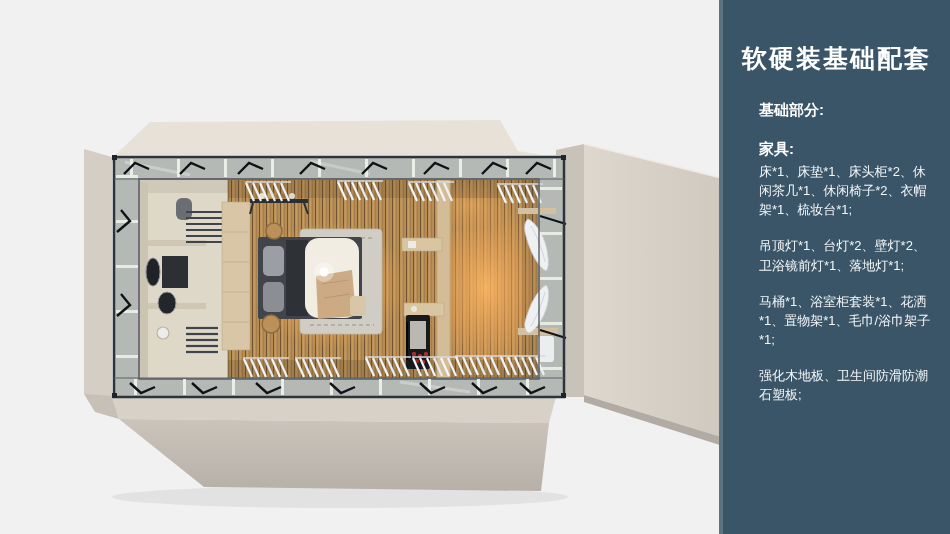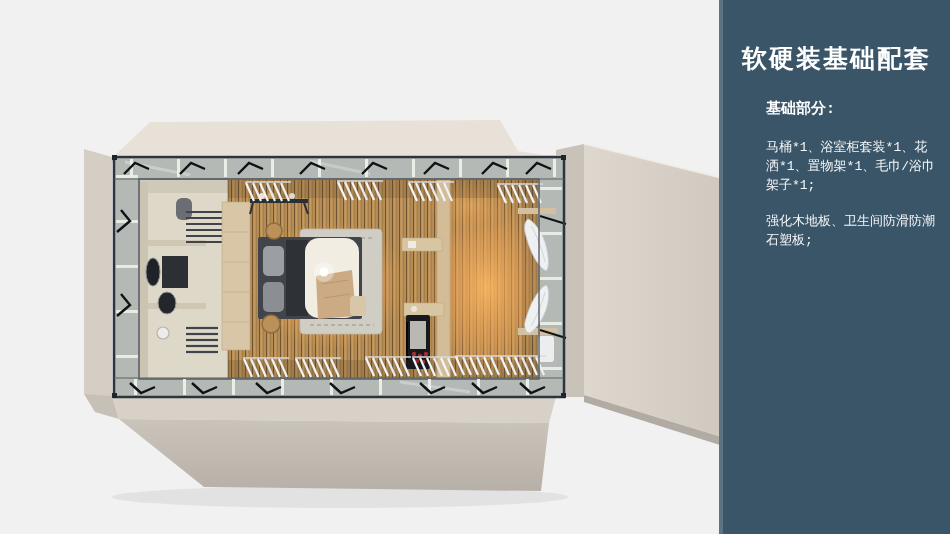--- a/index.html
+++ b/index.html
@@ -1,40 +1,40 @@
 <!DOCTYPE html>
 <html><head>
 <meta charset="utf-8">
 <style>
   html,body{margin:0;padding:0;background:#ffffff;}
   .stage{
     position:relative;width:950px;height:534px;overflow:hidden;
     background:#f1f1f2;
-    font-family:Liberation Mono, monospace;
+    font-family:Liberation Sans, sans-serif;
   }
   .render-area{position:absolute;left:0;top:0;width:719px;height:534px;}
   .render-area svg{display:block;width:719px;height:534px;}
   .panel{
     position:absolute;left:719px;top:0;width:231px;height:534px;
     box-sizing:border-box;
     background:#3a5568;
     border-left:4px solid #5b7383;
     color:#ffffff;
   }
   .panel-title{
     margin:42px 6px 0 6px;
     text-align:center;
     font-size:25px;font-weight:bold;letter-spacing:2px;
     color:#ffffff;white-space:nowrap;
   }
   .panel-body{
     padding:24px 13px 0 36px;
     font-size:13px;line-height:1.47;color:#f4f7f9;
   }
-  .spec-section{margin:0 0 17px 7px;}
+  .spec-section{margin:0 0 17px 0;}
   .spec-section h2{
     margin:0 0 2px 0;font-size:15px;font-weight:bold;color:#ffffff;
   }
   .spec-section p{margin:0;}
 </style>
 </head>
 <body>
 
 <div class="stage" style="background: rgb(241, 241, 242);">
 
@@ -248,20 +248,25 @@
     </svg>
   </div>
 
   <aside class="panel" style="background: rgb(58, 85, 104); border-left-color: rgb(91, 115, 131); color: rgb(255, 255, 255);">
     <h1 class="panel-title">软硬装基础配套</h1>
     <div class="panel-body">
       <section class="spec-section">
         <h2>基础部分:</h2>
       </section>
       <section class="spec-section">
+        <h2>家具:</h2>
+        <p>床*1、床垫*1、床头柜*2、休闲茶几*1、休闲椅子*2、衣帽架*1、梳妆台*1;</p>
+      </section>
+      <section class="spec-section">
+        <p>吊顶灯*1、台灯*2、壁灯*2、卫浴镜前灯*1、落地灯*1;</p>
       </section>
       <section class="spec-section">
         <p>马桶*1、浴室柜套装*1、花洒*1、置物架*1、毛巾/浴巾架子*1;</p>
       </section>
       <section class="spec-section">
         <p>强化木地板、卫生间防滑防潮石塑板;</p>
       </section>
     </div>
   </aside>
 

